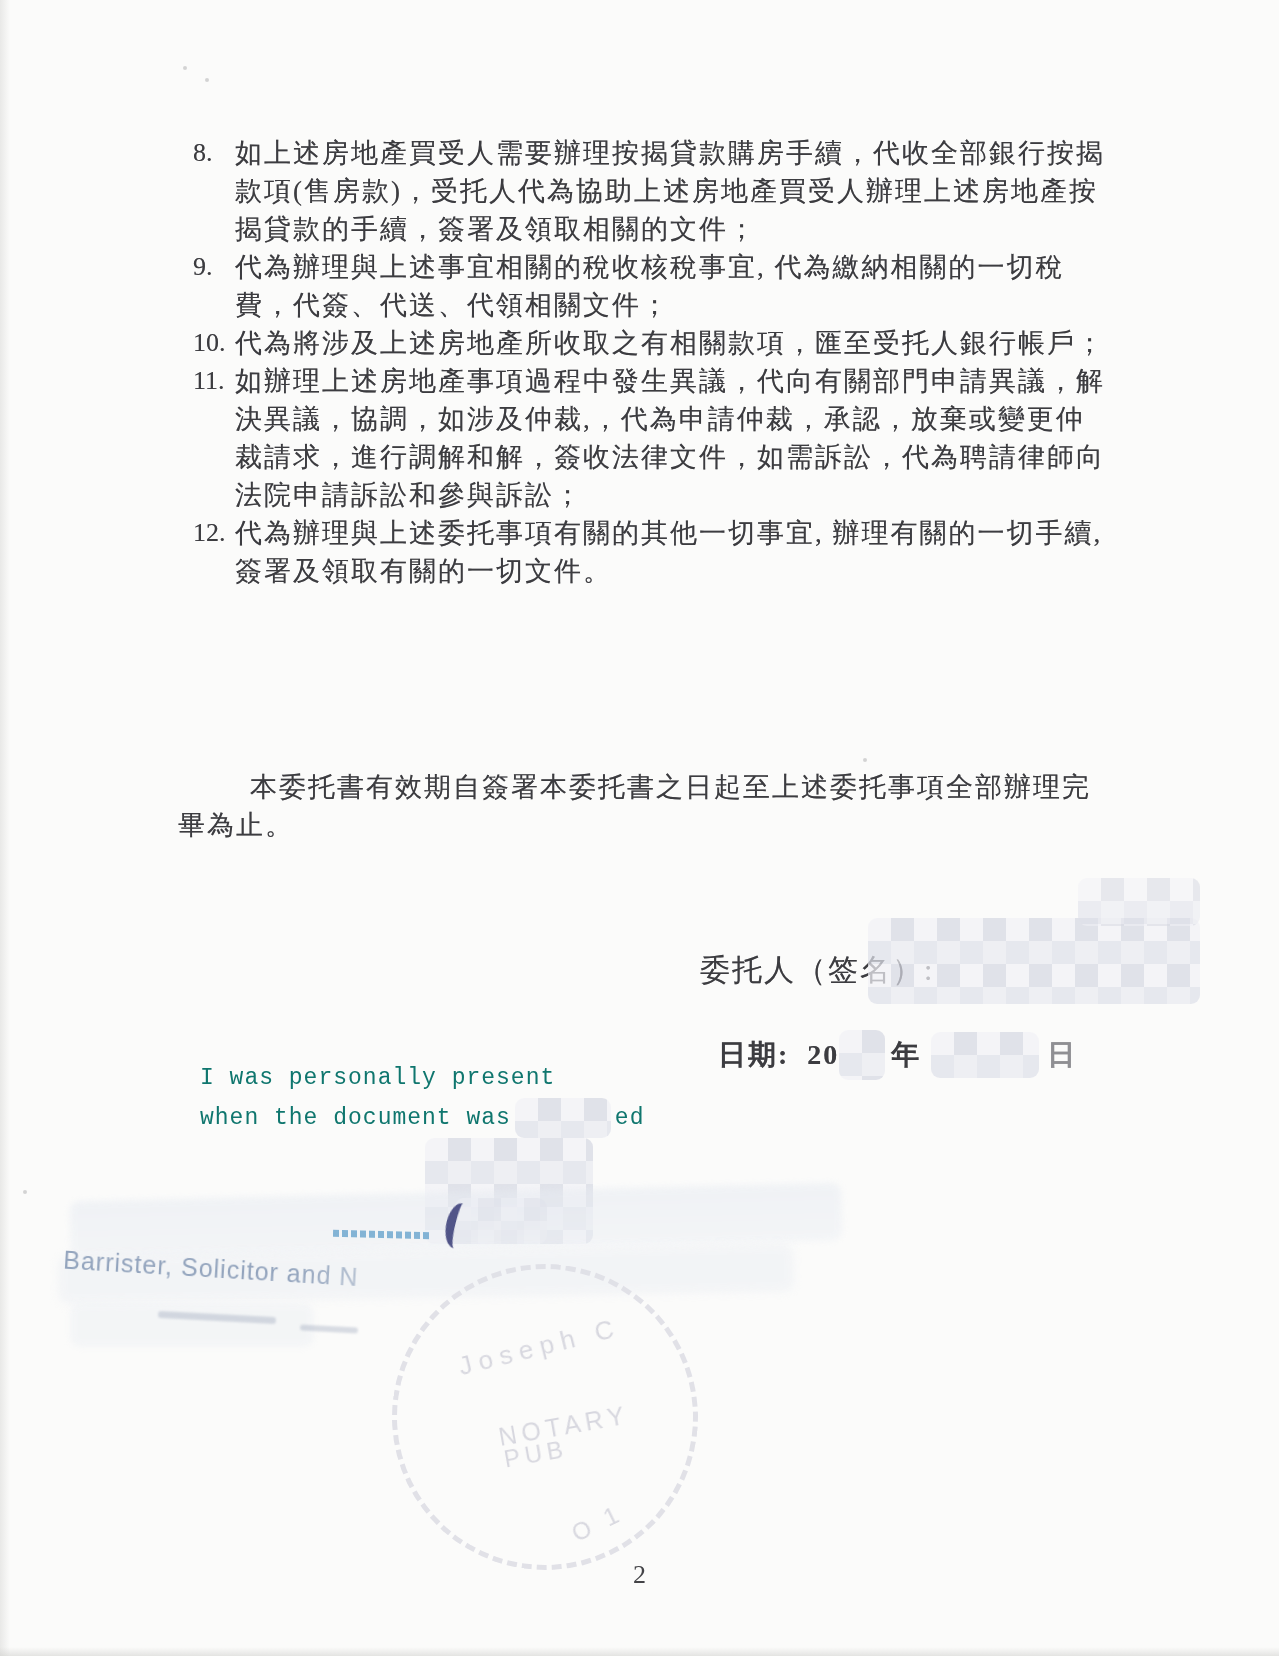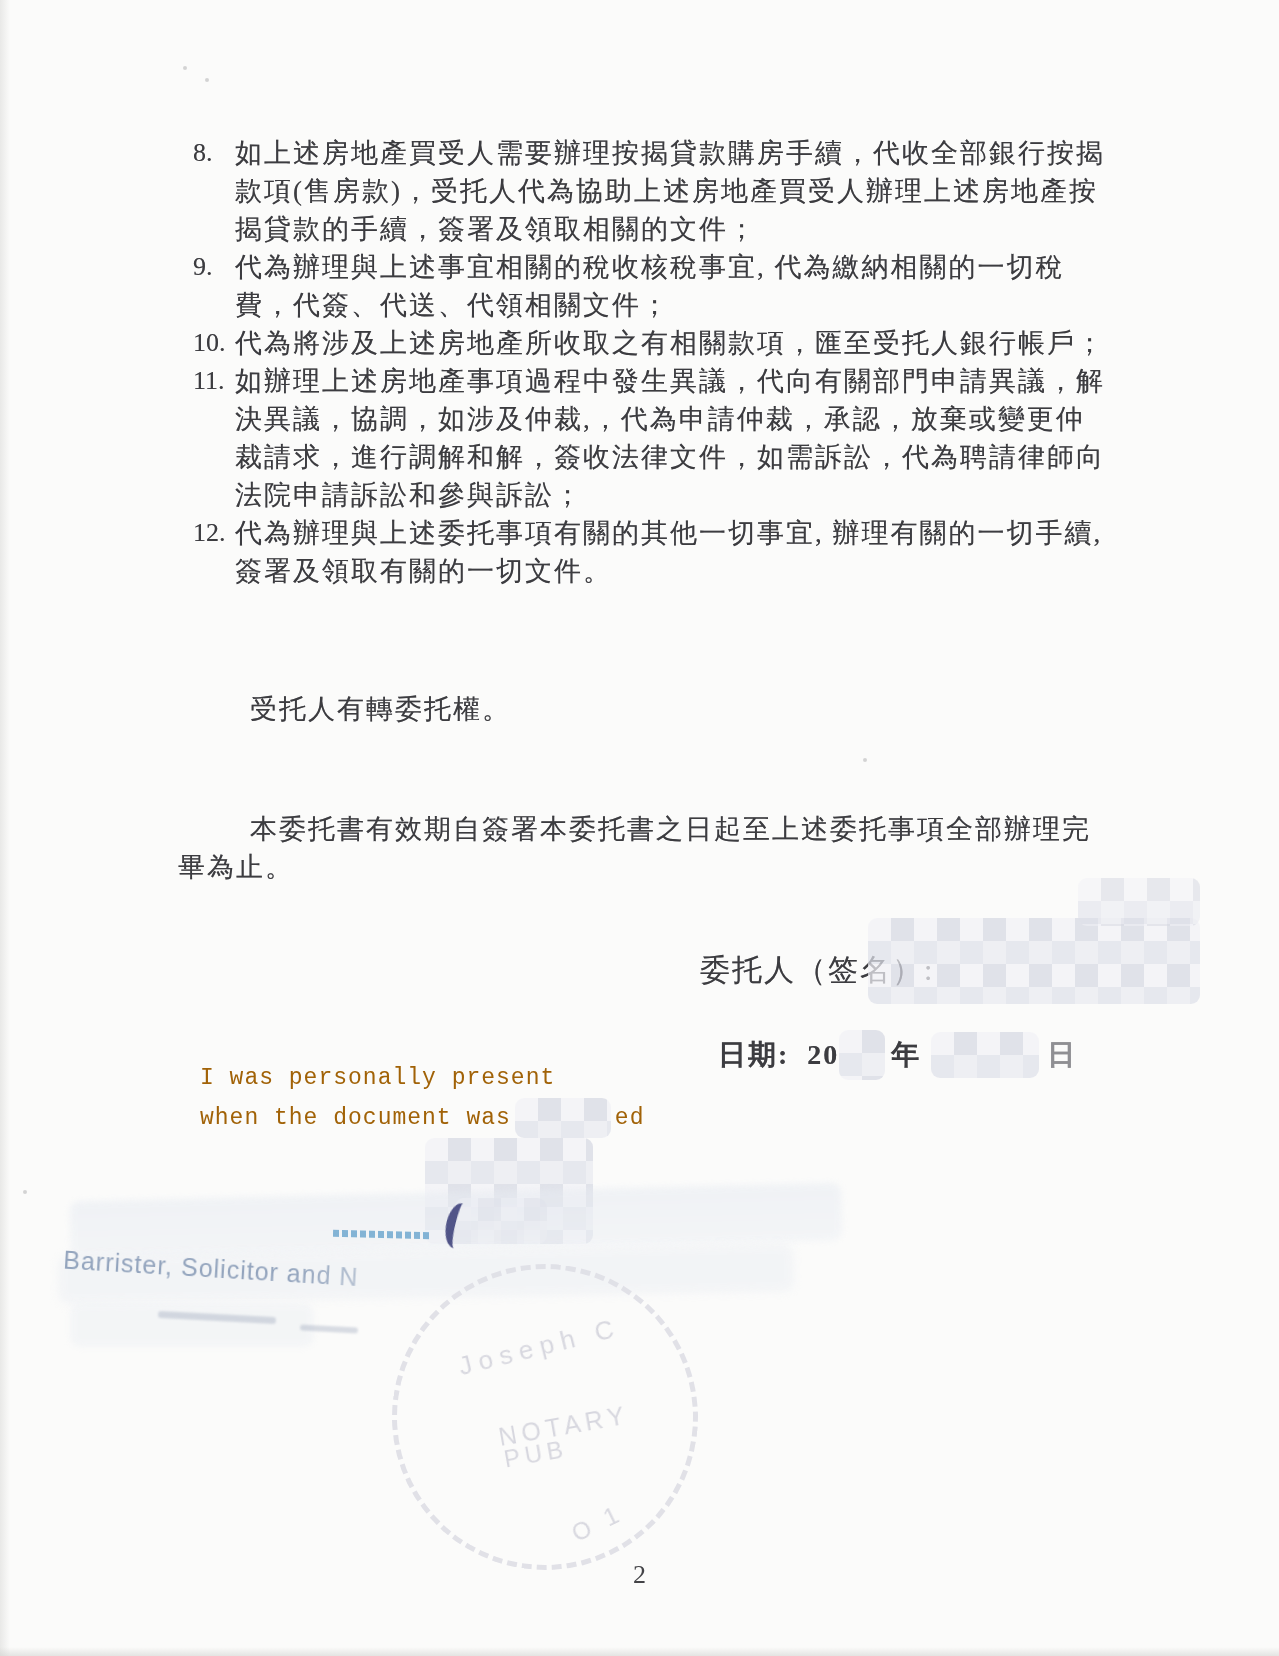--- a/index.html
+++ b/index.html
@@ -20,32 +20,32 @@
   .cjk{font-size:27px;line-height:38px;letter-spacing:2px;text-shadow:0 0 .6px rgba(70,70,74,.55);}
 
   .list{position:absolute;left:193px;top:134px;width:915px;}
   .list-item{display:flex;align-items:flex-start;}
   .list-item .num{flex:0 0 42px;font-size:26px;line-height:38px;letter-spacing:0;}
   .list-item .txt{flex:1 1 auto;max-width:872px;}
 
   .para{position:absolute;left:178px;width:916px;text-indent:72px;}
   .p1{top:614px;}
   .p2{top:690px;}
-  .p3{top:810px;font-family:Liberation Serif, serif;}
+  .p3{top:768px;font-family:Liberation Serif, serif;}
 
   .sig-row{position:absolute;left:700px;top:950px;font-size:30px;letter-spacing:2px;
     text-shadow:0 0 .6px rgba(70,70,74,.55);}
   .date-row{position:absolute;left:718px;top:1030px;display:flex;align-items:center;
     font-size:28px;letter-spacing:2px;text-shadow:0 0 .6px rgba(70,70,74,.55);font-weight:bold;}
   .date-row .gap{display:inline-block;}
   .day-char{color:#8f8f93;}
 
   .witness{position:absolute;left:200px;top:1058px;
     font-family:"Liberation Mono","DejaVu Sans Mono",monospace;
-    font-size:23px;line-height:40px;color:#a16207;letter-spacing:1px;}
+    font-size:23px;line-height:40px;color:#0f766e;letter-spacing:1px;}
   .witness .row{display:flex;align-items:center;}
 
   .mosaic{
     background:conic-gradient(from 0deg,#d7d9e3 0 25%,#eaebf1 0 50%,#dfe1ea 0 75%,#f2f2f7 0);
     background-size:46px 46px;
     opacity:.72;border-radius:9px;filter:blur(.4px);
   }
   .mosaic.abs{position:absolute;}
   .mosaic.inline{display:inline-block;vertical-align:middle;}
 
@@ -108,21 +108,20 @@
     <div class="list-item">
       <span class="num">11.</span>
       <div class="txt">如辦理上述房地產事項過程中發生異議，代向有關部門申請異議，解決異議，協調，如涉及仲裁,，代為申請仲裁，承認，放棄或變更仲裁請求，進行調解和解，簽收法律文件，如需訴訟，代為聘請律師向法院申請訴訟和參與訴訟；</div>
     </div>
     <div class="list-item">
       <span class="num">12.</span>
       <div class="txt">代為辦理與上述委托事項有關的其他一切事宜, 辦理有關的一切手續, 簽署及領取有關的一切文件。</div>
     </div>
   </div>
 
-  <div class="para p2 cjk">受托人有轉委托權。</div>
   <div class="para p3 cjk">本委托書有效期自簽署本委托書之日起至上述委托事項全部辦理完畢為止。</div>
 
   <div class="sig-row">
     <span>委托人（签名）:</span>
   </div>
   <div class="mosaic abs" style="left:868px;top:918px;width:332px;height:86px;"></div>
   <div class="mosaic abs" style="left:1078px;top:878px;width:122px;height:48px;opacity:.55;"></div>
 
   <div class="date-row">
     <span>日期:</span>

